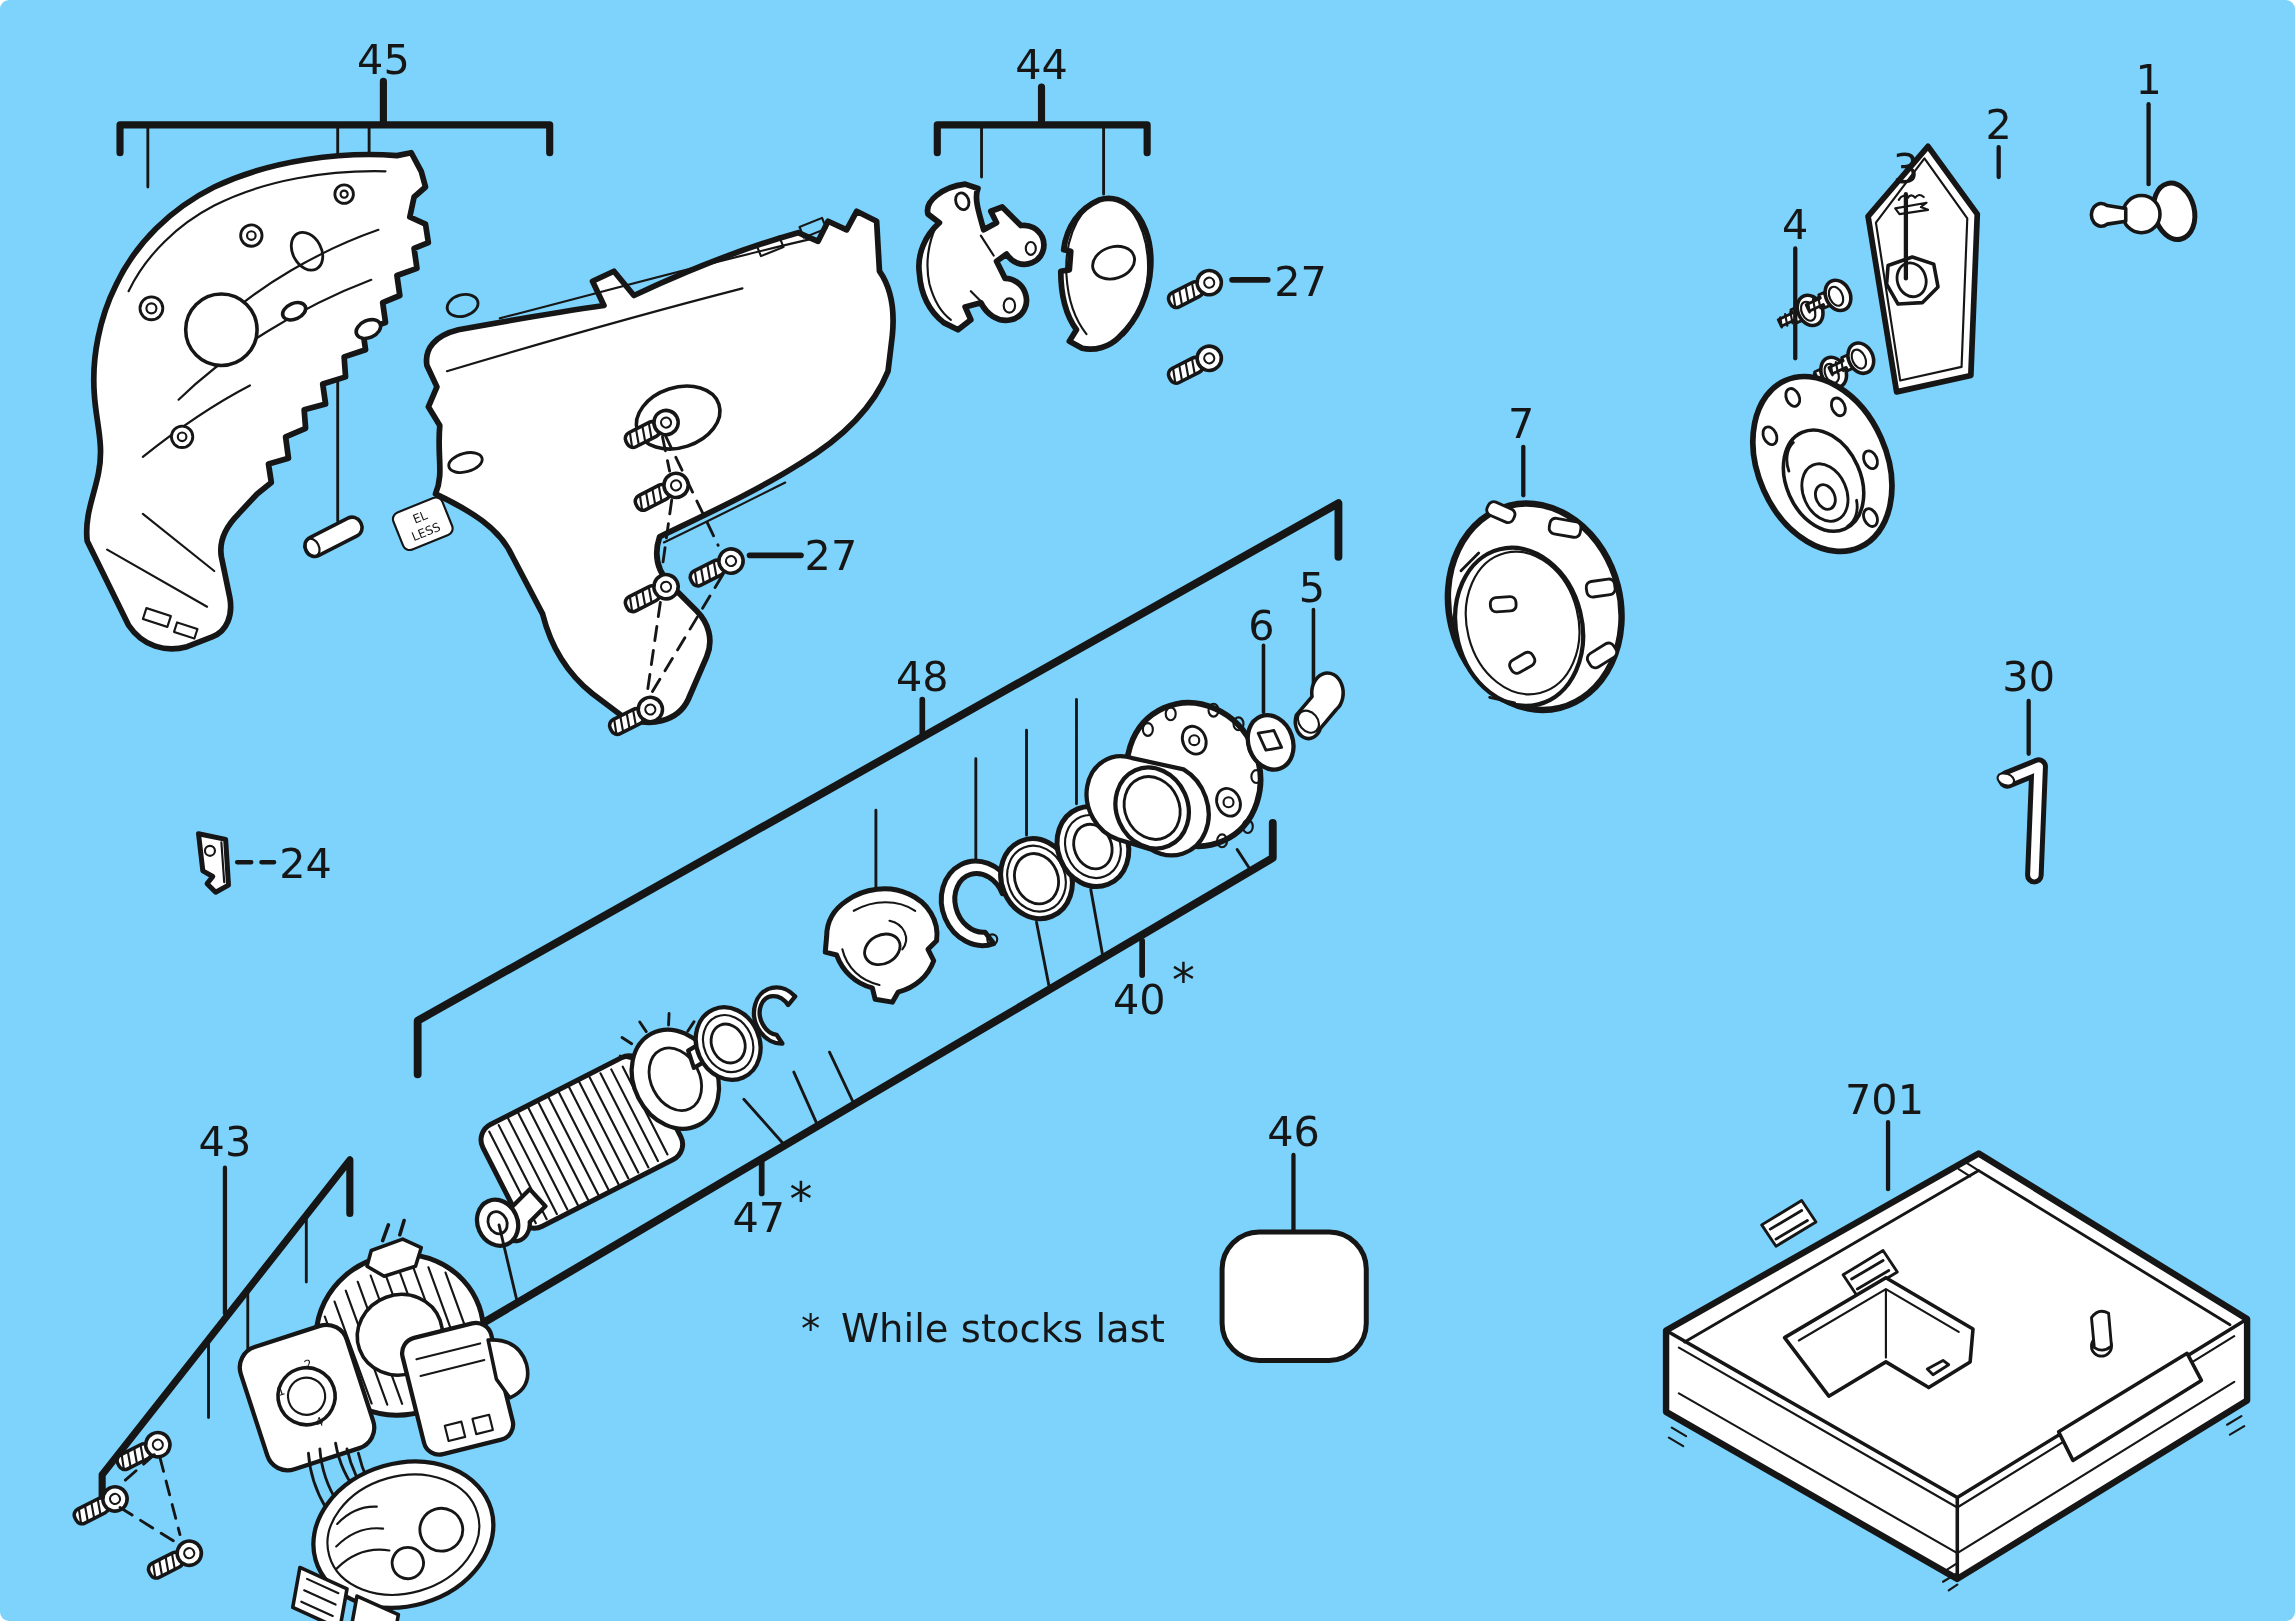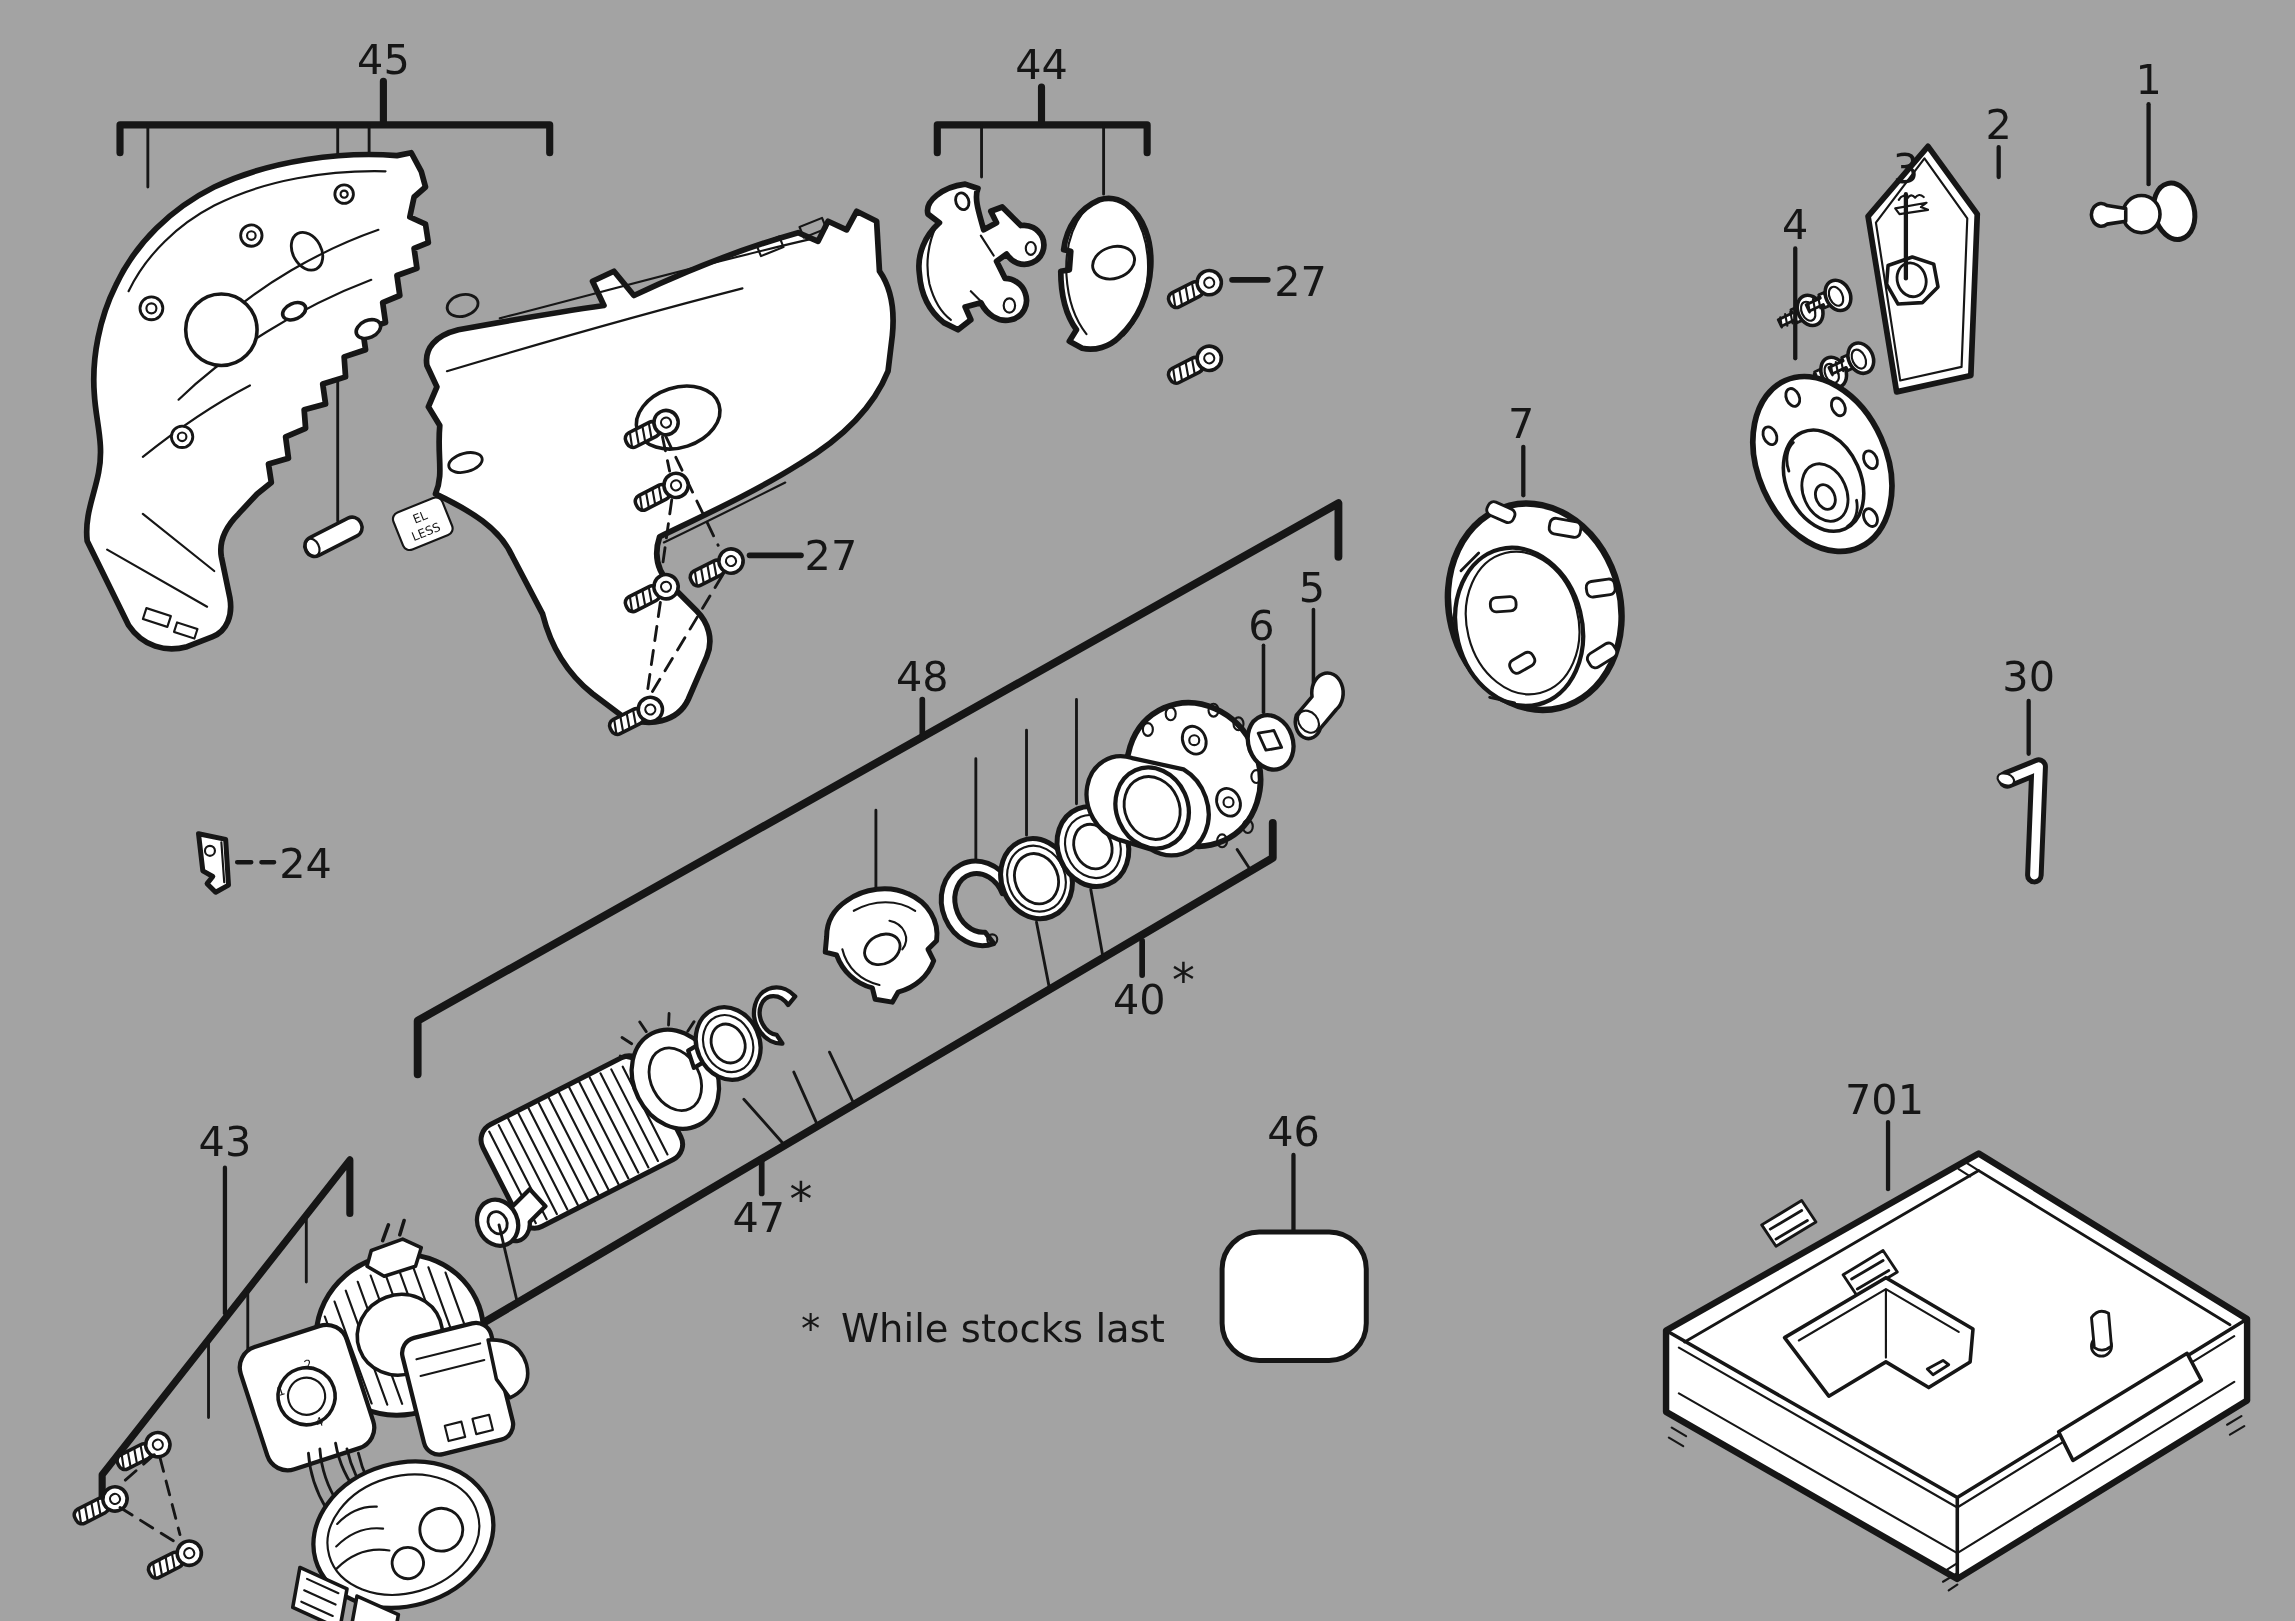--- a/index.html
+++ b/index.html
@@ -1,17 +1,17 @@
 <!DOCTYPE html>
 <html style="font-size:11.4px"><head>
 <meta charset="utf-8">
 <style>
   html,body{margin:0;padding:0;background:#ffffff;}
-  .stage{position:relative;width:2295px;height:1621px;background:#a3a3a3;overflow:hidden;
-         font-family:"DejaVu Sans","Liberation Sans",sans-serif;}
+  .stage{position:relative;width:2295px;height:1621px;background:#7dd3fc;overflow:hidden;
+         font-family:"DejaVu Sans","Liberation Sans",sans-serif;border-radius:9px;}
   svg{position:absolute;left:0;top:0;}
   .ink{stroke:#161616;fill:none;stroke-linecap:round;stroke-linejoin:round;}
   .fillw{fill:#ffffff;} .w10{stroke-width:10;} .w8{stroke-width:8;}
   .w6{stroke-width:6;} .w5{stroke-width:5;} .w4{stroke-width:4;} .w3{stroke-width:3;}
   .dash{stroke-dasharray:20 14;}
   .num{font-family:"DejaVu Sans","Liberation Sans",sans-serif;font-size:58px;fill:#161616;
        stroke:none;text-anchor:middle;}
   .star{font-size:64px;}
   .foot{font-family:"DejaVu Sans","Liberation Sans",sans-serif;font-size:54px;fill:#161616;
         stroke:none;}

